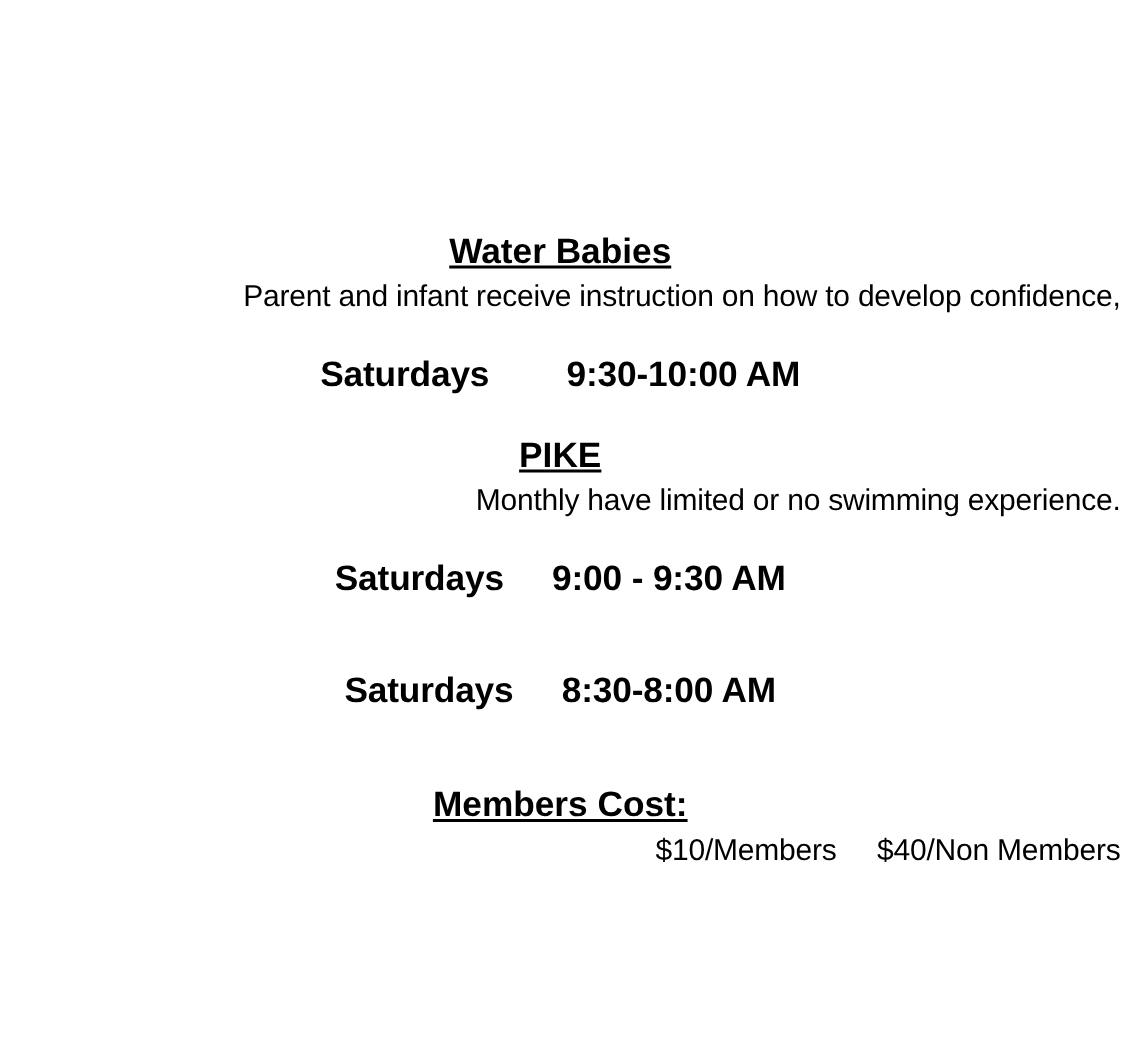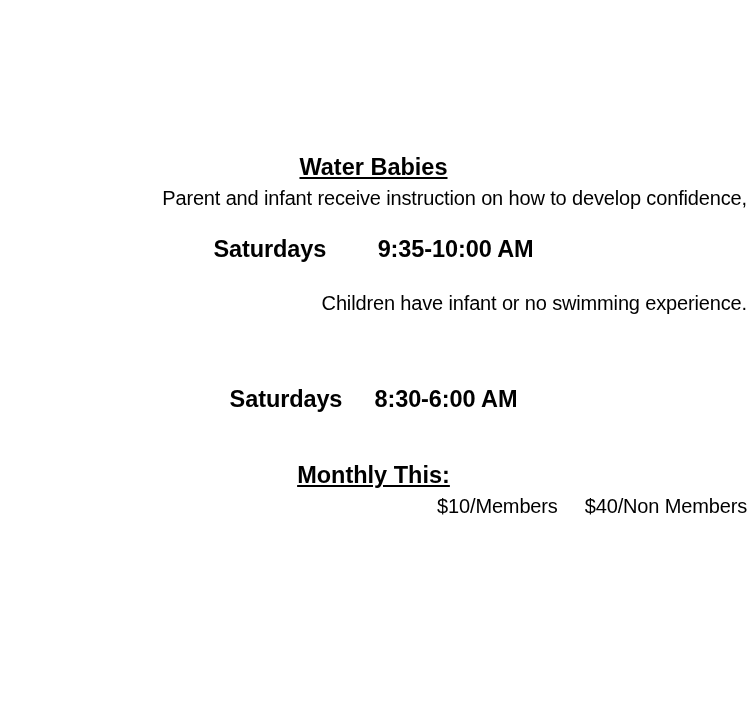--- a/index.html
+++ b/index.html
@@ -66,44 +66,46 @@
 
 <div class="page">
 
   <div class="section">
     <div class="heading"><span class="u">Water Babies</span></div>
 
     <div class="body-line">Parent and infant receive instruction on how to develop confidence,</div>
 
     <div class="gap-sm"></div>
 
-    <div class="schedule">Saturdays        9:35-10:00 AM</div>
+    <div class="schedule">Saturdays        9:30-10:00 AM</div>
   </div>
 
   <div class="gap-md"></div>
 
   <div class="section">
+    <div class="heading"><span class="u">PIKE </span></div>
 
-    <div class="body-line">Children have infant or no swimming experience.</div>
+    <div class="body-line">Monthly have limited or no swimming experience.</div>
 
     <div class="gap-sm"></div>
 
+    <div class="schedule">Saturdays     9:00 - 9:30 AM</div>
   </div>
 
   <div class="gap-md"></div>
 
   <div class="section">
 
 
     <div class="gap-sm"></div>
 
-    <div class="schedule">Saturdays     8:30-6:00 AM</div>
+    <div class="schedule">Saturdays     8:30-8:00 AM</div>
   </div>
 
   <div class="gap-lg"></div>
 
   <div class="section">
-    <div class="heading"><span class="u">Monthly This:</span></div>
+    <div class="heading"><span class="u">Members Cost:</span></div>
 
     <div class="body-line">$10/Members     $40/Non Members</div>
   </div>
 
 </div>
 
 </body></html>

